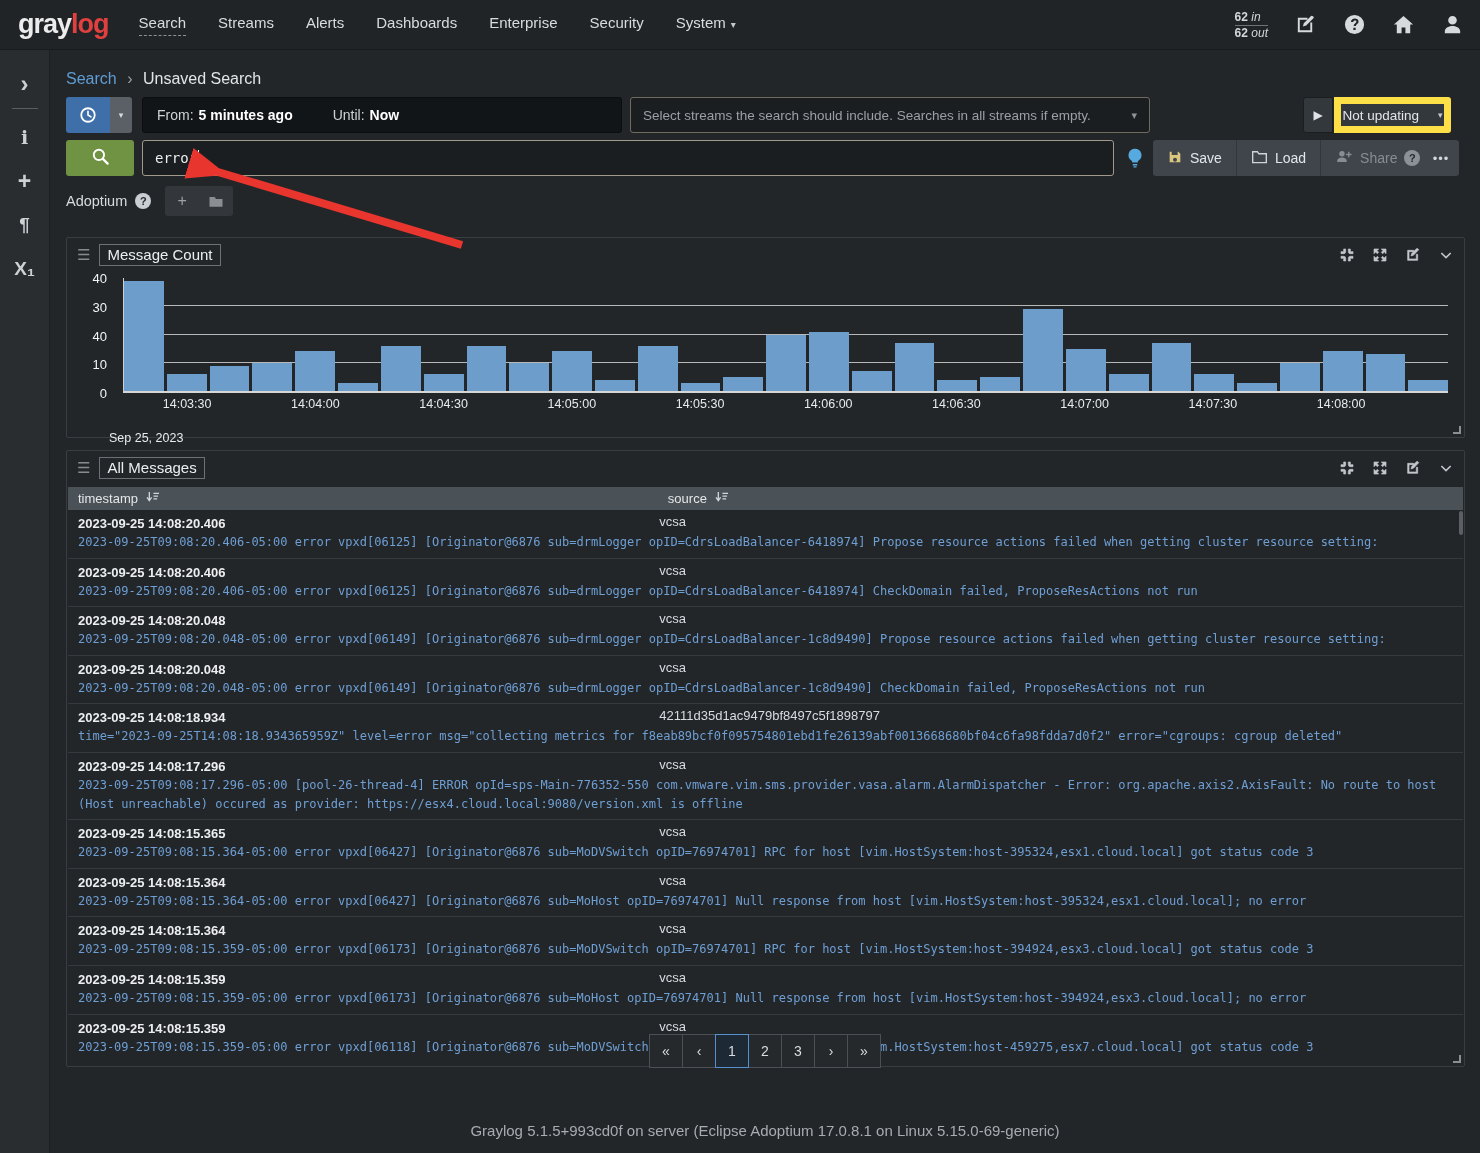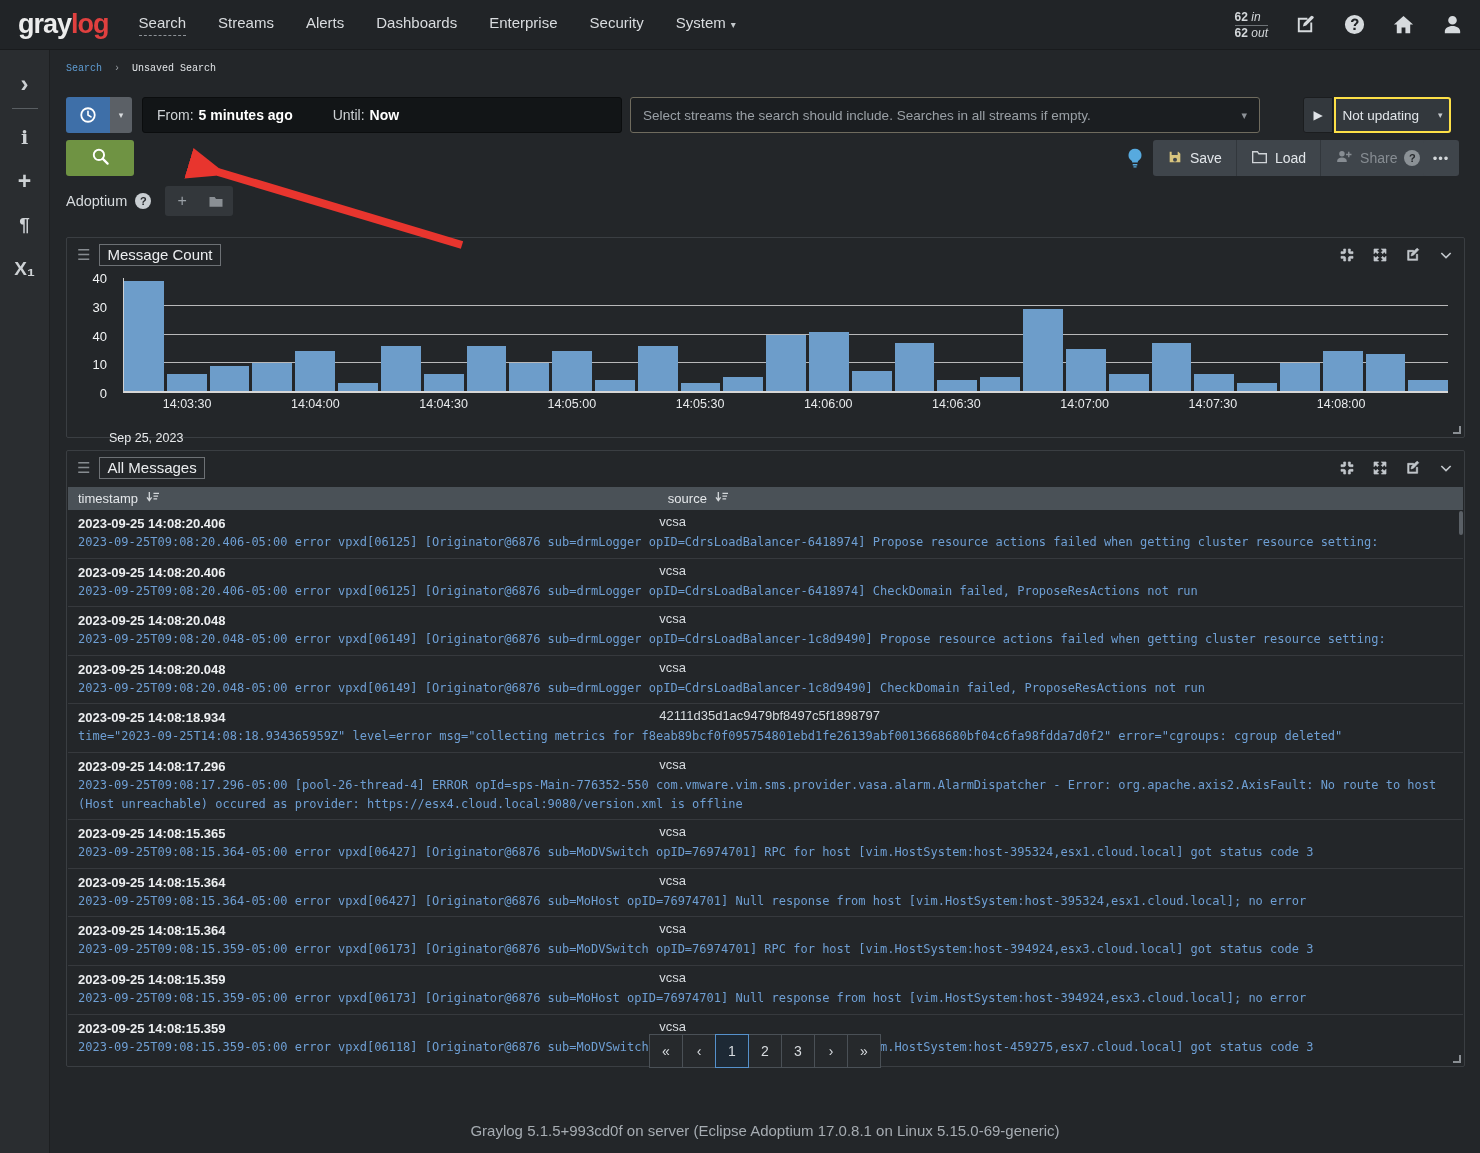--- a/index.html
+++ b/index.html
@@ -31,40 +31,40 @@
   
   .sidebar {
     position:absolute; top:50px; left:0; bottom:0; width:50px;
     background:#2a2d30; border-right:1px solid #1d1f21;
     display:flex; flex-direction:column; align-items:center; padding-top:12px;
   }
   .sb-icon { color:#cdd1d4; font-size:19px; height:44px; display:flex; align-items:center; cursor:pointer; font-weight:bold; }
   .sb-divider { width:26px; border-bottom:1px solid #595e62; margin:2px 0 6px 0; }
   
   .content { position:absolute; top:50px; left:50px; right:0; bottom:0; }
-  .breadcrumb { position:absolute; left:16px; top:13px; font-size:10px;font-family:Liberation Mono, monospace; }
+  .breadcrumb { position:absolute; left:16px; top:20px; font-size:16px; }
   .breadcrumb .bc-link { color:#5f9dd4; cursor:pointer; }
   .breadcrumb .bc-sep { color:#9aa0a5; margin:0 6px; }
   .breadcrumb .bc-current { color:#e2e5e8; }
   
   .row1 { position:absolute; top:47px; left:16px; right:15px; height:36px; }
   .time-btn { position:absolute; left:0; top:0; width:66px; height:36px; display:flex; border-radius:3px; overflow:hidden; cursor:pointer; }
   .time-btn .tb-main { width:44px; background:#3e6fa8; display:flex; align-items:center; justify-content:center; }
   .time-btn .tb-caret { width:22px; background:#5b6066; display:flex; align-items:center; justify-content:center; color:#d8dbde; font-size:9px; }
   .time-range { position:absolute; left:76px; top:0; width:480px; height:36px; background:#121517; border:1px solid #0b0d0e; border-radius:3px;
     display:flex; align-items:center; font-size:14px; color:#cfd3d6; cursor:pointer; }
   .time-range .fr { margin-left:14px; }
   .time-range .un { margin-left:40px; }
   .time-range b { color:#fff; font-weight:bold; margin-left:5px; }
-  .streams { position:absolute; left:564px; top:0; width:630px; height:36px; background:#1b1e21; border:1px solid #6f6b5e; border-radius:3px;
+  .streams { position:absolute; left:564px; top:0; width:520px; height:36px; background:#1b1e21; border:1px solid #6f6b5e; border-radius:3px;
     display:flex; align-items:center; font-size:13.5px; color:#9aa0a6; padding:0 12px; cursor:pointer; }
   .streams .caret { margin-left:auto; color:#8d9297; font-size:11px; }
   .play-btn { position:absolute; left:1237px; top:0; width:30px; height:36px; background:#33383d; border:1px solid #1b1d1f; border-radius:3px 0 0 3px;
     display:flex; align-items:center; justify-content:center; color:#dfe3e7; font-size:12px; cursor:pointer; }
-  .refresh-btn { position:absolute; left:1268px; top:0; width:117px; height:36px; background:#33383d; border:2px solid #fde047; border-radius:0 3px 3px 0;
+  .refresh-btn { position:absolute; left:1268px; top:0; width:117px; height:36px; background:#33383d; border:7px solid #fde047; border-radius:0 3px 3px 0;
     display:flex; align-items:center; justify-content:center; gap:19px; color:#e2e6ea; font-size:13.5px; cursor:pointer; }
   .refresh-btn .caret { font-size:9px; color:#c4c8cc; }
   .row2 { position:absolute; top:90px; left:16px; right:15px; height:36px; }
   .search-btn { position:absolute; left:0; top:0; width:68px; height:36px; background:#6f9343; border-radius:3px;
     display:flex; align-items:center; justify-content:center; cursor:pointer; }
   .query-box { position:absolute; left:76px; top:0; width:972px; height:36px; background:#1b1e21; border:1px solid #a09a8d; border-radius:3px;
     display:flex; align-items:center; padding:0 12px; font-family:"DejaVu Sans Mono",monospace; font-size:14px; color:#eceef0; cursor:text; }
   .query-box .cursor-bar { display:inline-block; width:1px; height:17px; background:#ffffff; margin-left:1px; }
   .bulb { position:absolute; left:1058px; top:7px; width:22px; height:22px; cursor:pointer; }
   .btn-group { position:absolute; left:1087px; top:0; height:36px; display:flex; }
@@ -217,20 +217,24 @@
     </div>
 
     <div class="row2">
       <div class="search-btn">
         <span>
           <svg width="19" height="19" viewBox="0 0 24 24">
               <circle cx="10" cy="10" r="6.5" fill="none" stroke="#ffffff" stroke-width="2.4"></circle>
               <path d="M15 15l6 6" stroke="#ffffff" stroke-width="2.8" stroke-linecap="round"></path>
             </svg>
         </span>
+      </div>
+      <div class="query-box">
+        <span>error</span>
+          <span class="cursor-bar"></span>
       </div>
       <span class="bulb">
         <svg viewBox="0 0 24 24">
             <path d="M12 2a7 7 0 0 0-4 12.8c.7.5 1 1.3 1 2.2h6c0-.9.3-1.7 1-2.2A7 7 0 0 0 12 2z" fill="#57aadf"></path>
             <path d="M9.5 18.5h5v1.6h-5zM10.3 21h3.4v1.4h-3.4z" fill="#57aadf"></path>
           </svg>
       </span>
       <div class="btn-group">
         <div class="tool-btn">
           <span>

